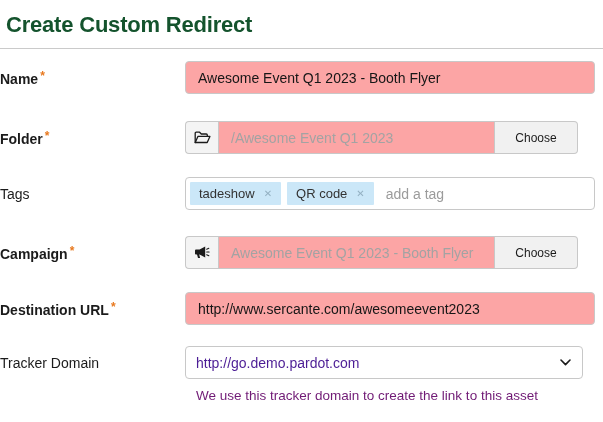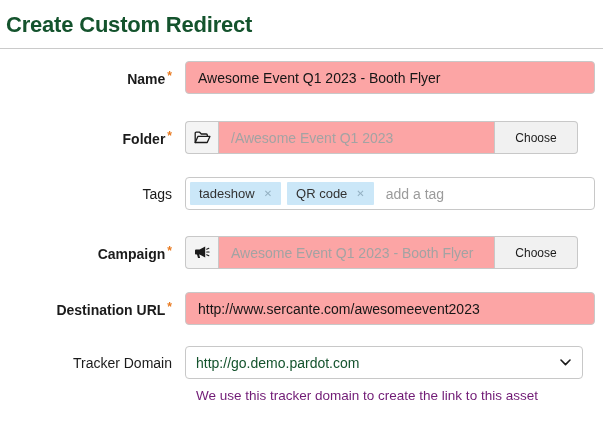--- a/index.html
+++ b/index.html
@@ -37,21 +37,20 @@
     position: absolute;
     left: 0;
     width: 598px;
     height: 33px;
     display: flex;
     align-items: center;
   }
   .lbl {
     width: 172px;
     flex: 0 0 172px;
-    text-align: right;
     font-size: 14px;
     color: #1b1b1b;
     margin-right: 13px;
     white-space: nowrap;
   }
   .lbl.req { font-weight: 700; }
   .req-star {
     color: #e8791f;
     font-size: 12px;
     font-weight: 700;
@@ -156,21 +155,21 @@
     appearance: none;
     width: 100%;
     height: 33px;
     box-sizing: border-box;
     border: 1px solid #c8c8c8;
     border-radius: 4px;
     background: #ffffff;
     padding: 0 30px 0 10px;
     font-family: "Liberation Sans", sans-serif;
     font-size: 14px;
-    color: #14532d;
+    color: #4c1d95;
     outline: none;
   }
   .chev {
     position: absolute;
     right: 12px;
     top: 13px;
     pointer-events: none;
     line-height: 0;
   }
   .help {

